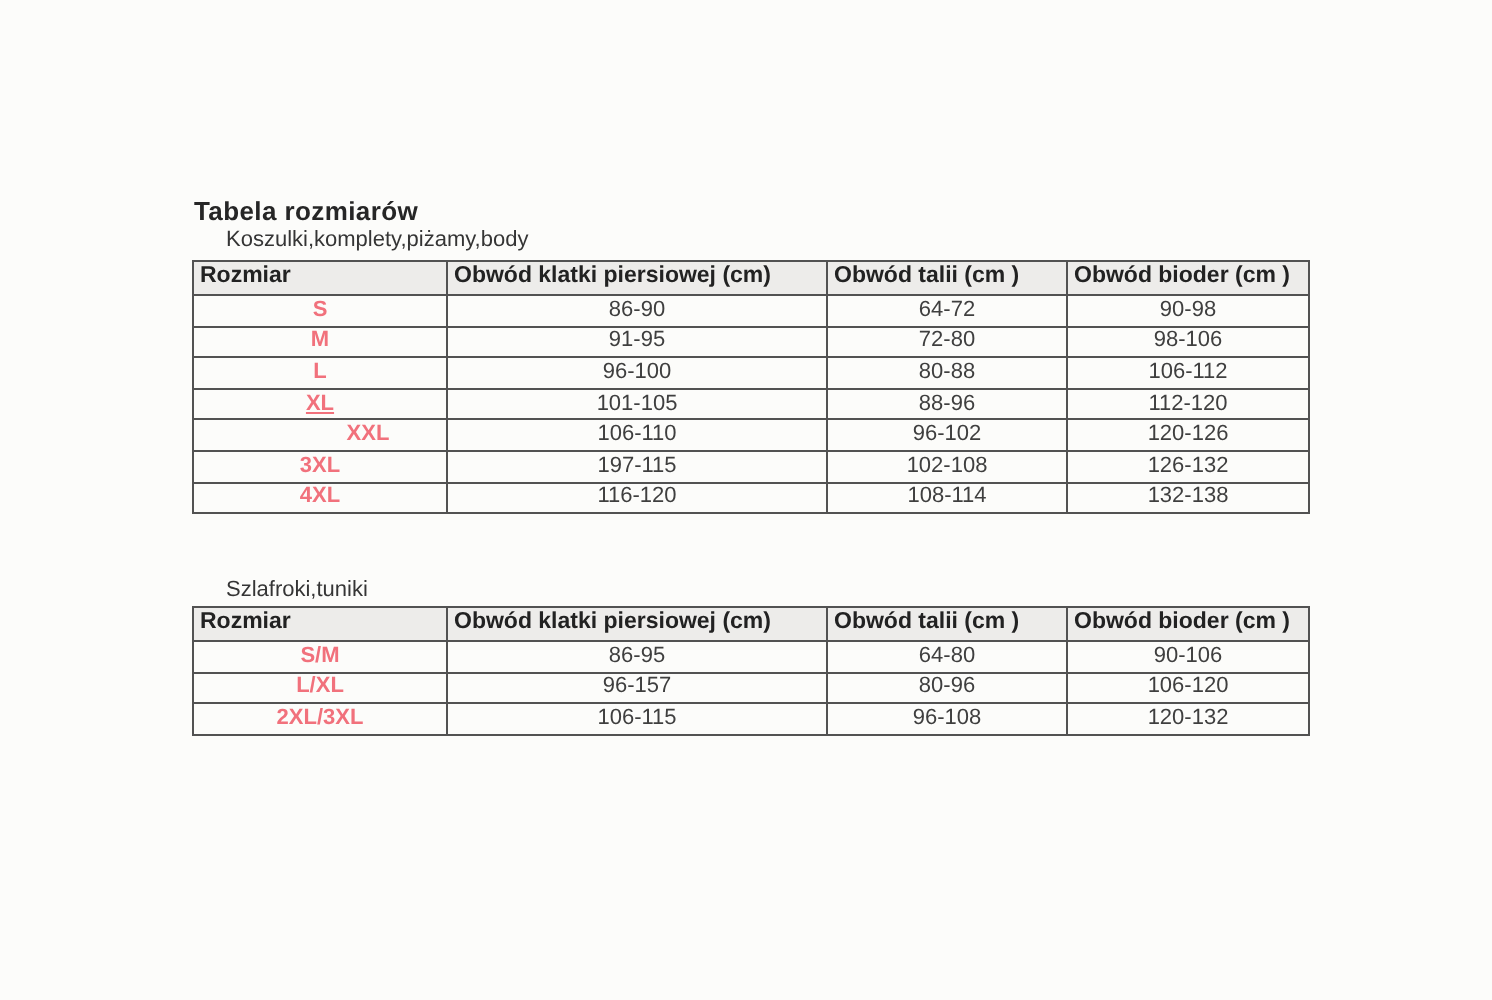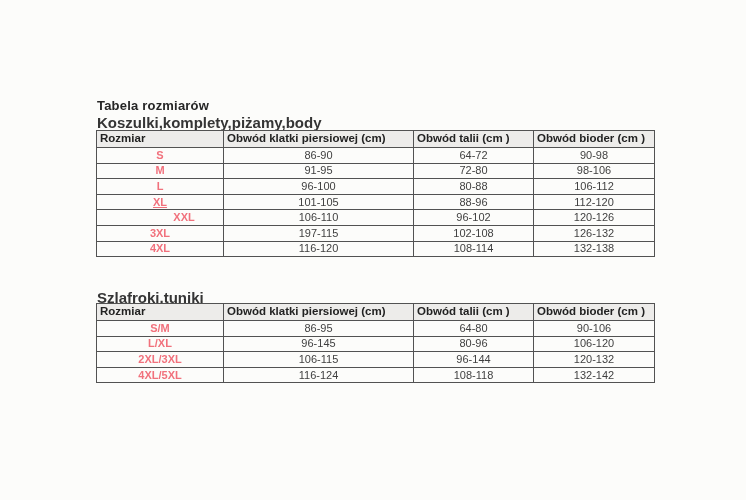--- a/index.html
+++ b/index.html
@@ -19,24 +19,23 @@
     position: absolute;
     left: 97px;
     top: 98px;
     font-size: 13px;
     font-weight: bold;
     color: #262626;
     letter-spacing: 0.2px;
   }
   .table-caption {
     position: absolute;
-    left: 97px;
-    font-size: 15px;
+    left: 113px;
+    font-size: 11px;
     color: #353535;
-    font-weight: bold;
   }
   .caption-1 { top: 114px; }
   .caption-2 { top: 289px; }
 
   table.size-table {
     position: absolute;
     left: 96px;
     border-collapse: collapse;
     table-layout: fixed;
     width: 558px;
@@ -162,30 +161,24 @@
   </thead>
   <tbody>
     <tr>
       <td class="size-cell" style="color: rgb(241, 113, 124); margin-left: 32px;">S/M</td>
       <td>86-95</td>
       <td>64-80</td>
       <td>90-106</td>
     </tr>
     <tr>
       <td class="size-cell" style="color: rgb(241, 113, 124);">L/XL</td>
-      <td>96-145</td>
+      <td>96-157</td>
       <td>80-96</td>
       <td>106-120</td>
     </tr>
     <tr>
       <td class="size-cell" style="color: rgb(241, 113, 124);">2XL/3XL</td>
       <td>106-115</td>
-      <td>96-144</td>
+      <td>96-108</td>
       <td>120-132</td>
-    </tr>
-    <tr>
-      <td class="size-cell" style="color: rgb(241, 113, 124);">4XL/5XL</td>
-      <td>116-124</td>
-      <td>108-118</td>
-      <td>132-142</td>
     </tr>
   </tbody>
 </table>
 
 </body></html>

